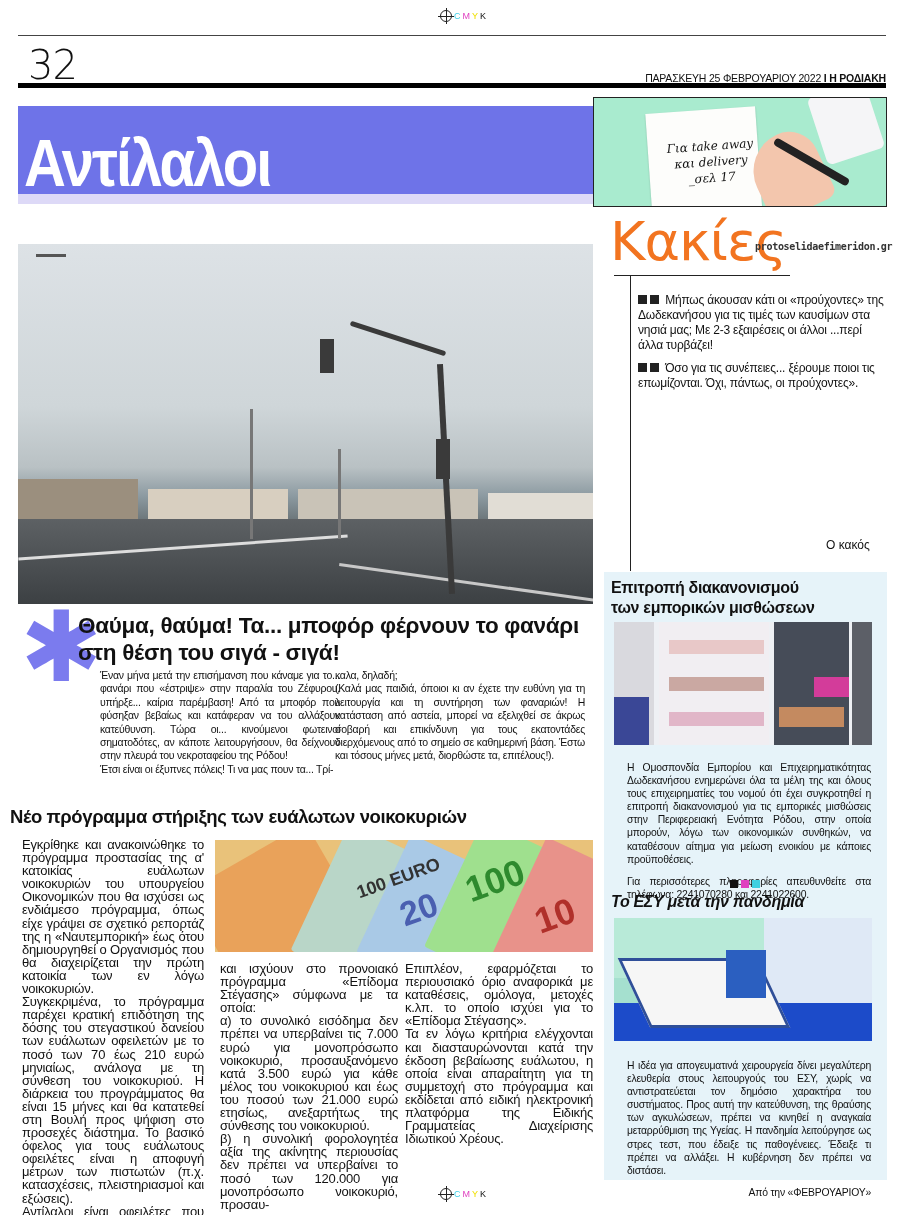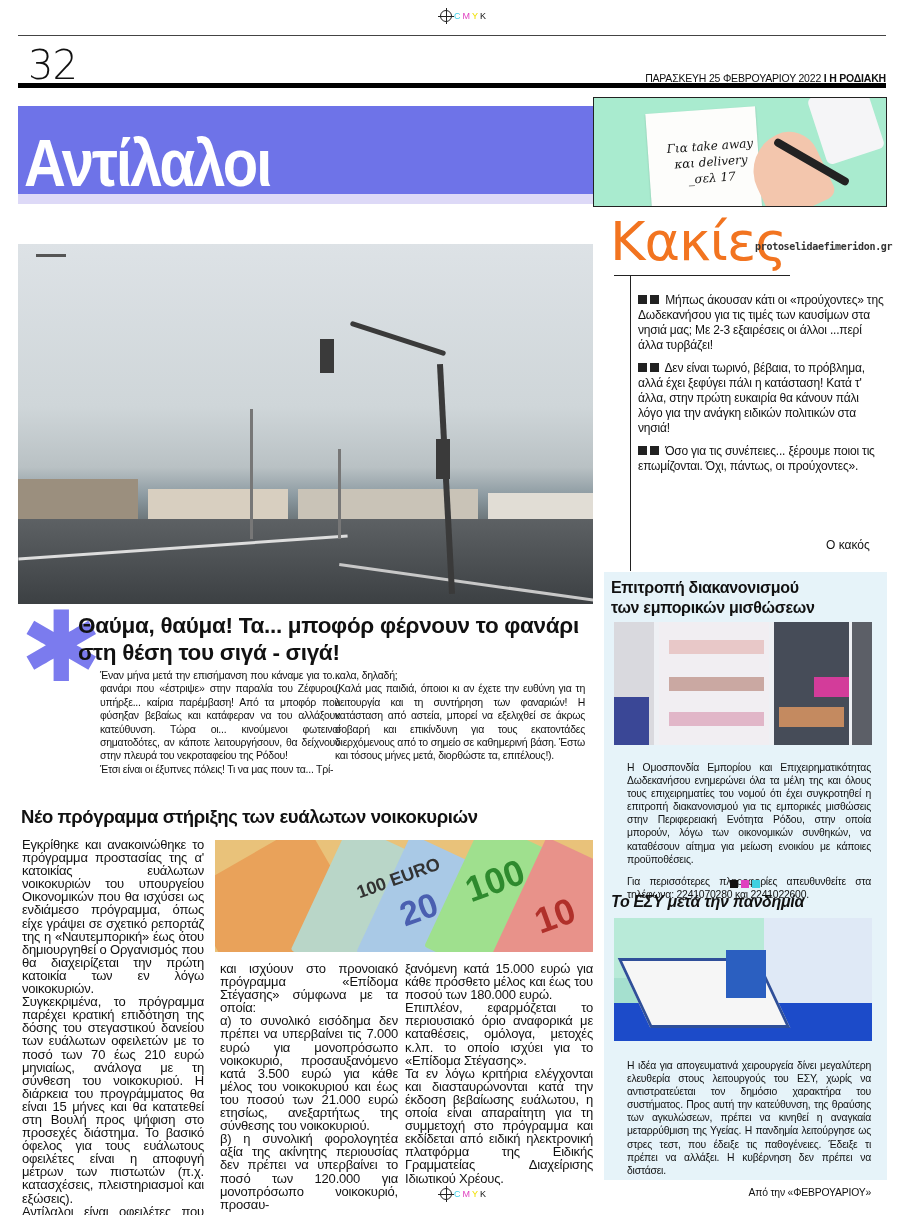--- a/index.html
+++ b/index.html
@@ -50,21 +50,21 @@
   .photo-main .stripe { position: absolute; height: 3px; background: #ddd; }
   .photo-main .pole { position: absolute; background: #3a3a3a; }
 
   
   .asterisk { left: 20px; top: 612px; font-size: 98px; line-height: 70px; color: #7b7bee; font-weight: 700; font-family: "DejaVu Sans", sans-serif; }
   .thauma-title { left: 78px; top: 612px; width: 520px; font-size: 22.5px; line-height: 27px; font-weight: 700; letter-spacing: -0.3px; }
   .thauma-col { top: 669px; font-size: 10.5px; line-height: 13.4px; text-align: justify; letter-spacing: -0.25px; font-family: "Liberation Sans", sans-serif; }
   .thauma-col p { margin: 0; }
 
   
-  .neo-title { left: 21px; top: 806px; width: 580px; font-size: 18.5px; font-weight: 700; letter-spacing: -0.4px; }
+  .neo-title { left: 10px; top: 806px; width: 580px; font-size: 18.5px; font-weight: 700; letter-spacing: -0.4px; }
   .neo-col { font-size: 13px; line-height: 13.1px; text-align: justify; letter-spacing: -0.2px; }
   .neo-col p { margin: 0; }
   .photo-euro { left: 215px; top: 840px; width: 378px; height: 112px; overflow: hidden; background: #e9c27a; }
   .note-bill { position: absolute; border-radius: 3px; }
 
   
   .side-box { left: 604px; top: 572px; width: 283px; height: 608px; background: #e6f3f9; }
   .side-title { font-size: 16px; font-weight: 700; line-height: 20px; letter-spacing: -0.3px; }
   .side-text { font-size: 10.4px; line-height: 13.1px; text-align: justify; letter-spacing: -0.2px; }
   .side-text p { margin: 9px; }
@@ -107,21 +107,20 @@
   <div class="hand"></div>
   <div class="pen"></div>
 </div>
 
 <div class="abs kakies-title">Κακίες</div>
 <div class="abs kakies-site">protoselidaefimeridon.gr</div>
 <div class="abs kakies-rule"></div>
 <div class="abs kakies-vrule"></div>
 <div class="abs kakies-body">
   <p><span class="sq"></span><span class="sq"></span> <span>Μήπως άκουσαν κάτι οι «προύχοντες» της Δωδεκανήσου για τις τιμές των καυσίμων στα νησιά μας; Με 2-3 εξαιρέσεις οι άλλοι ...περί άλλα τυρβάζει!</span></p>
-  <p><span class="sq"></span><span class="sq"></span> <span>Δεν είναι τωρινό, βέβαια, το πρόβλημα, αλλά έχει ξεφύγει πάλι η κατάσταση! Κατά τ' άλλα, στην πρώτη ευκαιρία θα κάνουν πάλι λόγο για την ανάγκη ειδικών πολιτικών στα νησιά!</span></p>
   <p><span class="sq"></span><span class="sq"></span> <span>Όσο για τις συνέπειες... ξέρουμε ποιοι τις επωμίζονται. Όχι, πάντως, οι προύχοντες».</span></p>
 </div>
 <div class="abs kakies-sign">Ο κακός</div>
 
 <div class="abs photo-main">
   <div class="bld" style="left:130px;width:140px;"></div>
   <div class="bld" style="left:280px;width:180px;background:#c9c3b7;"></div>
   <div class="bld" style="left:0;width:120px;height:40px;background:#9b8f7e;"></div>
   <div class="bld" style="left:470px;width:105px;height:26px;background:#e1ddd5;"></div>
   <div class="road"></div>
@@ -163,21 +162,20 @@
   <div class="abs" style="left:185px;top:50px;font-size:34px;font-weight:700;color:#4a5fb0;transform:rotate(-20deg);">20</div>
   <div class="abs" style="left:250px;top:20px;font-size:36px;font-weight:700;color:#2e8a2e;transform:rotate(-20deg);">100</div>
   <div class="abs" style="left:320px;top:55px;font-size:36px;font-weight:700;color:#b0302a;transform:rotate(-20deg);">10</div>
 </div>
 <div class="abs neo-col" style="left:220px;top:962px;width:178px;">
   <p>και ισχύουν στο προνοιακό πρόγραμμα «Επίδομα Στέγασης» σύμφωνα με τα οποία:</p>
   <p>α) το συνολικό εισόδημα δεν πρέπει να υπερβαίνει τις 7.000 ευρώ για μονοπρόσωπο νοικοκυριό, προσαυξανόμενο κατά 3.500 ευρώ για κάθε μέλος του νοικοκυριού και έως του ποσού των 21.000 ευρώ ετησίως, ανεξαρτήτως της σύνθεσης του νοικοκυριού.</p>
   <p>β) η συνολική φορολογητέα αξία της ακίνητης περιουσίας δεν πρέπει να υπερβαίνει το ποσό των 120.000 για μονοπρόσωπο νοικοκυριό, προσαυ-</p>
 </div>
 <div class="abs neo-col" style="left:405px;top:962px;width:188px;">
-  <p>ξανόμενη κατά 15.000 ευρώ για κάθε πρόσθετο μέλος και έως του ποσού των 180.000 ευρώ.</p>
   <p>Επιπλέον, εφαρμόζεται το περιουσιακό όριο αναφορικά με καταθέσεις, ομόλογα, μετοχές κ.λπ. το οποίο ισχύει για το «Επίδομα Στέγασης».</p>
   <p>Τα εν λόγω κριτήρια ελέγχονται και διασταυρώνονται κατά την έκδοση βεβαίωσης ευάλωτου, η οποία είναι απαραίτητη για τη συμμετοχή στο πρόγραμμα και εκδίδεται από ειδική ηλεκτρονική πλατφόρμα της Ειδικής Γραμματείας Διαχείρισης Ιδιωτικού Χρέους.</p>
 </div>
 
 <div class="abs side-box"></div>
 <div class="abs side-title" style="left:611px;top:578px;width:270px;">
   <div>Επιτροπή διακανονισμού</div>
   <div>των εμπορικών μισθώσεων</div>
 </div>
 <div class="abs photo-shop">

